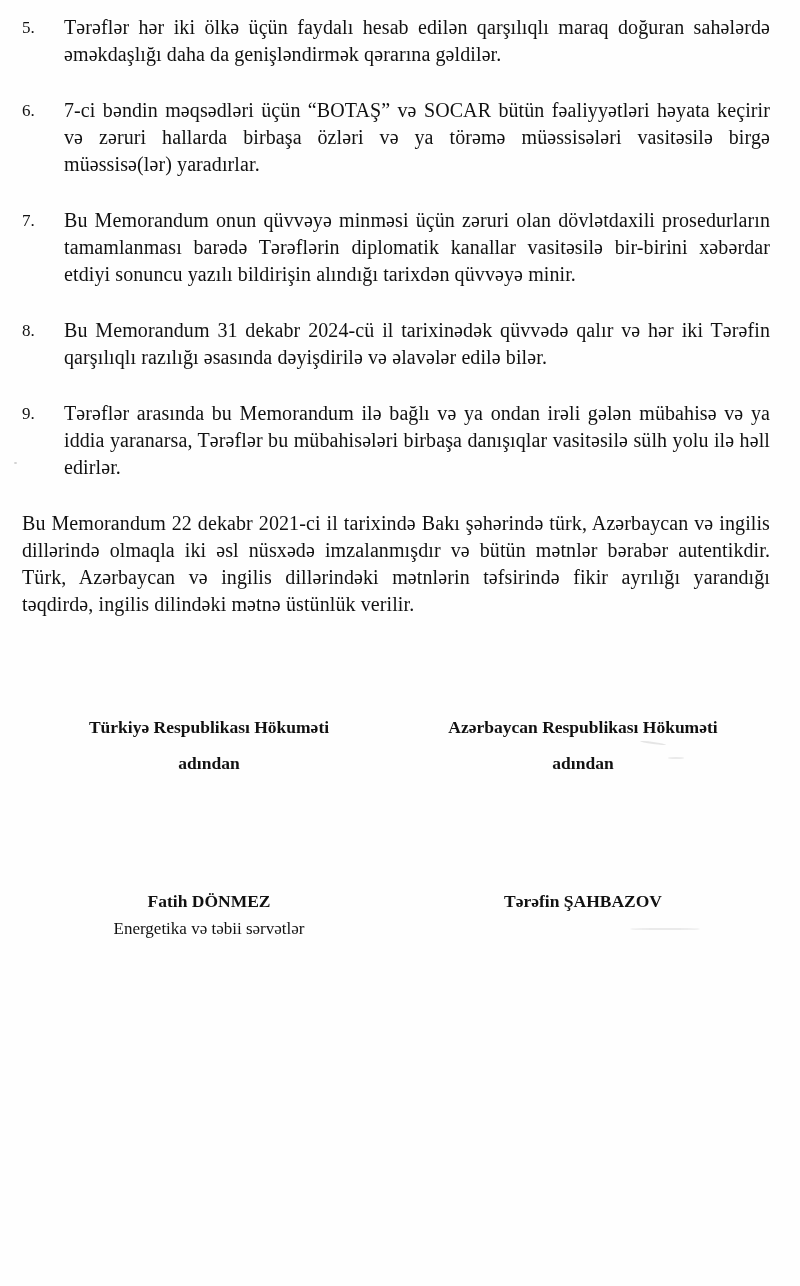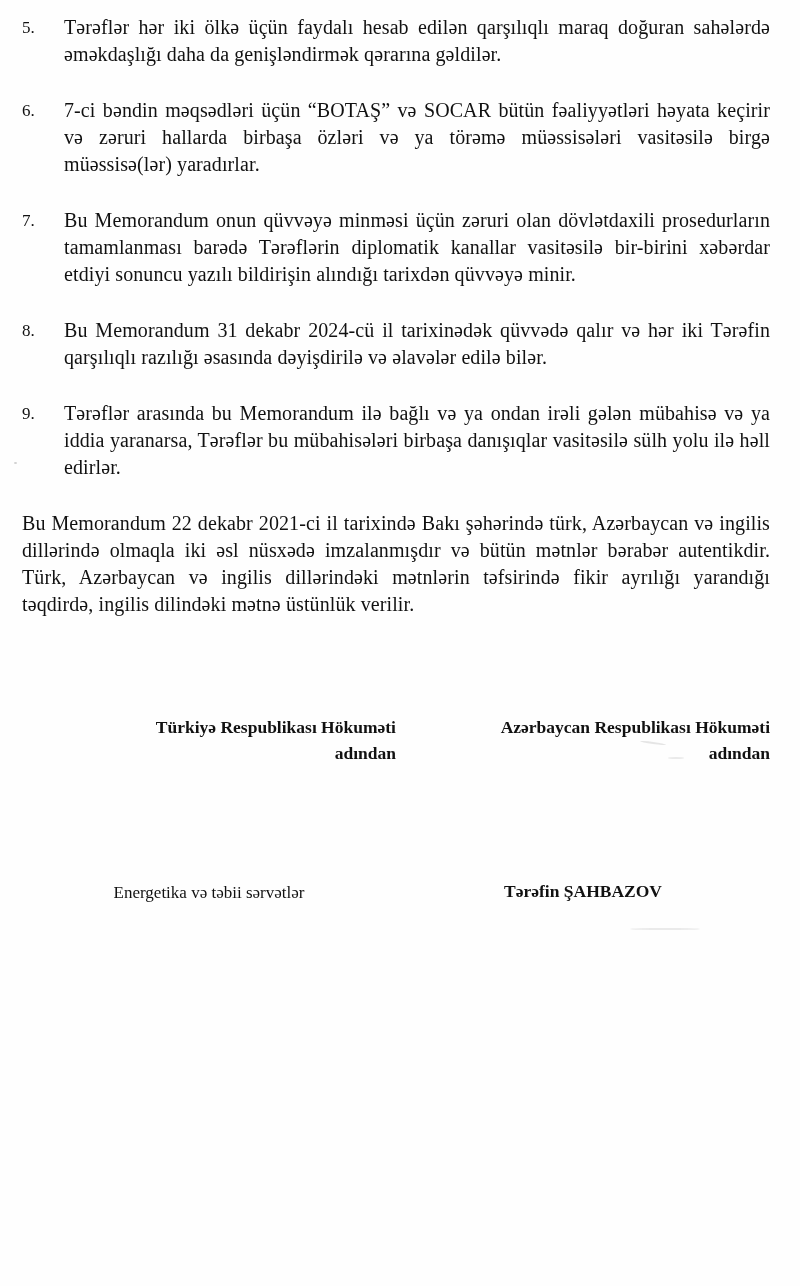--- a/index.html
+++ b/index.html
@@ -37,32 +37,32 @@
     font-weight: 500;
     letter-spacing: 0.1px;
   }
   .signatures {
     display: flex;
     margin-top: 96px;
     padding: 0 30px 0 22px;
   }
   .sig-col {
     flex: 1;
-    text-align: right;
+    text-align: center;
   }
   .sig-authority {
     font-weight: bold;
     font-size: 17.5px;
     line-height: 26px;
   }
   .sig-onbehalf {
     font-weight: bold;
     font-size: 17.5px;
     line-height: 26px;
-    margin-top: 0;
+    margin-top: 10px;
   }
   .names {
     display: flex;
     margin-top: 112px;
     padding: 0 30px 0 22px;
   }
   .name-col {
     flex: 1;
     text-align: center;
   }
@@ -132,20 +132,21 @@
       <div class="sig-onbehalf">adından</div>
     </div>
     <div class="sig-col">
       <div class="sig-authority">Azərbaycan Respublikası Hökuməti</div>
       <div class="sig-onbehalf">adından</div>
     </div>
   </div>
 
   <div class="names">
     <div class="name-col">
+      <div class="sig-name">Fatih DÖNMEZ</div>
       <div class="sig-title">Energetika və təbii sərvətlər</div>
     </div>
     <div class="name-col">
       <div class="sig-name">Tərəfin ŞAHBAZOV</div>
     </div>
   </div>
 
   <span class="artifact a1"></span>
   <span class="artifact a2"></span>
   <span class="artifact a3"></span>

